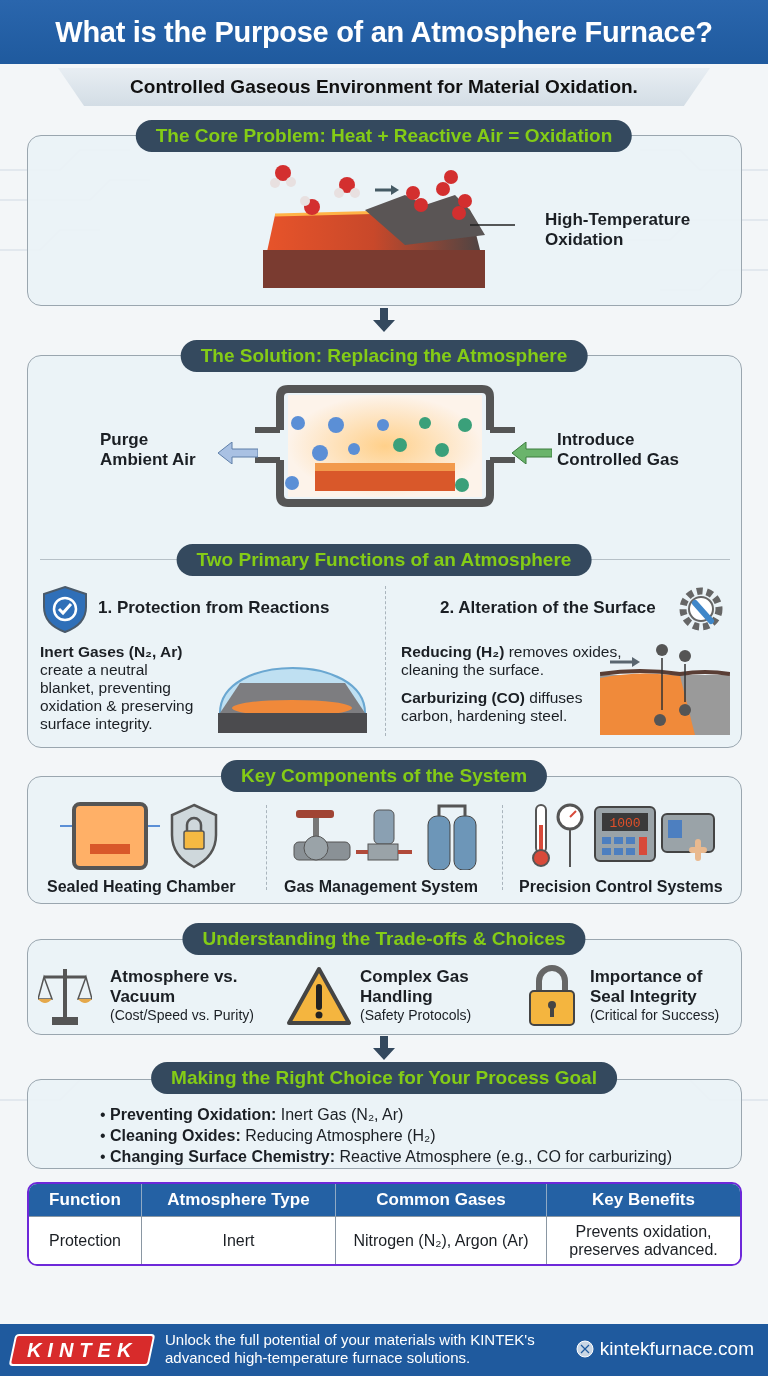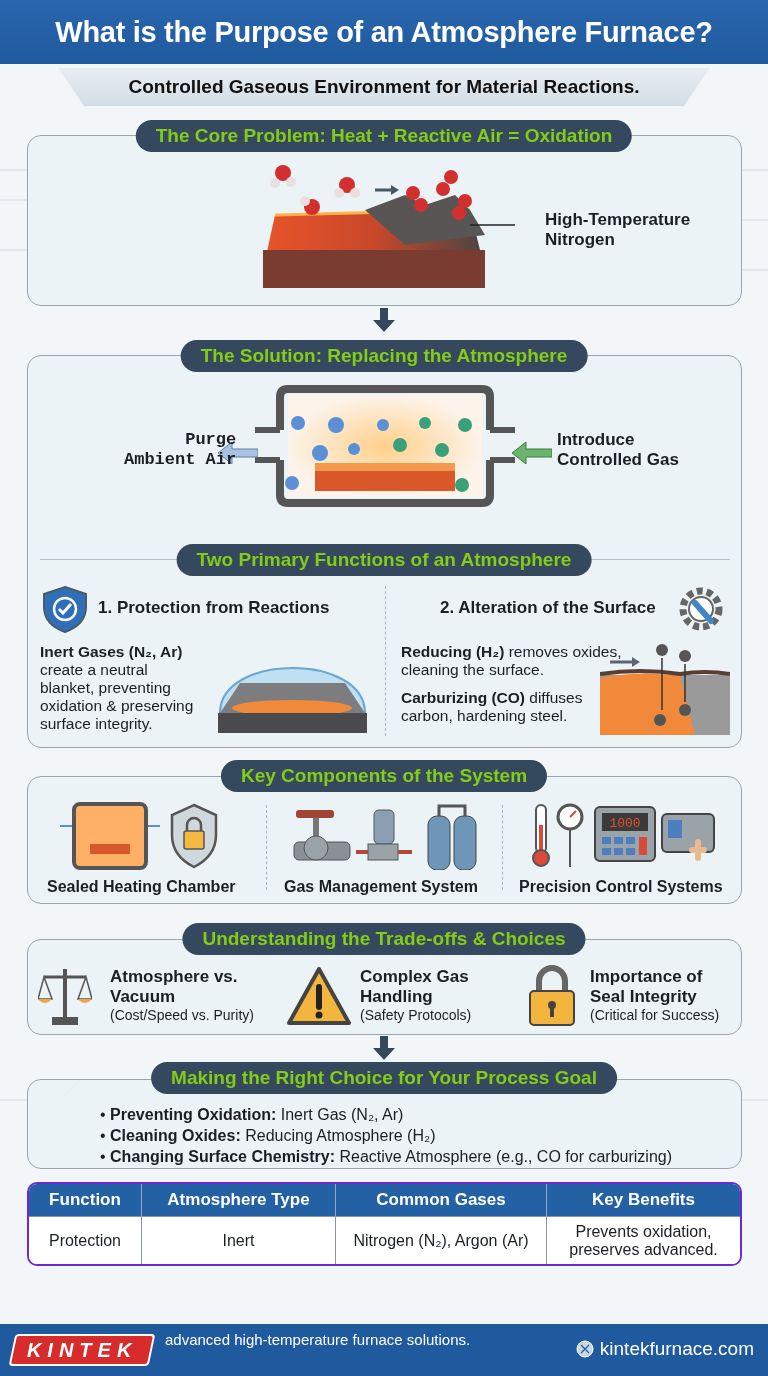--- a/index.html
+++ b/index.html
@@ -41,21 +41,21 @@
       <path d="M768 270 L720 270 L700 290 L660 290"></path>
     <path d="M0 1100 L60 1100 L80 1080"></path>
       <path d="M768 1100 L710 1100 L690 1080"></path>
   </g>
 </svg>
 
 <div class="header">
   <h1>What is the Purpose of an Atmosphere Furnace?</h1>
 </div>
 <div class="subbar">
-  <span>Controlled Gaseous Environment for Material Reactions.</span>
+  <span>Controlled Gaseous Environment for Material Oxidation.</span>
 </div>
 
 <div class="panel" style="top:135px;height:171px;"></div>
 <div class="pill" style="top:120px;font-size:19px;">The Core Problem: Heat + Reactive Air = Oxidation</div>
 <svg class="abs" style="left:255px;top:165px;z-index:2" width="260" height="125">
   <defs>
     <linearGradient id="hot" x1="0" x2="1">
         <stop offset="0" stop-color="#e8542a"></stop>
         <stop offset="0.5" stop-color="#c8482a"></stop>
         <stop offset="1" stop-color="#4a4444"></stop>
@@ -84,21 +84,21 @@
       <circle cx="166" cy="40" r="7"></circle>
       <circle cx="196" cy="12" r="7"></circle>
       <circle cx="188" cy="24" r="7"></circle>
       <circle cx="210" cy="36" r="7"></circle>
       <circle cx="204" cy="48" r="7"></circle>
     </g>
   <line x1="215" y1="60" x2="280" y2="60" stroke="#222" stroke-width="1.5"></line>
 </svg>
 <div class="abs lbl" style="left:545px;top:210px;z-index:2;">
   <div>High-Temperature</div>
-  <div>Nitrogen</div>
+  <div>Oxidation</div>
 </div>
 
 <svg class="arrow-down" style="top:308px;">
     <path d="M7 0 H15 V12 H22 L11 24 L0 12 H7 Z" fill="#34495e"></path>
   </svg>
 
 <div class="panel" style="top:355px;height:393px;"></div>
 <div class="pill" style="top:340px;font-size:19px;">The Solution: Replacing the Atmosphere</div>
 <svg class="abs" style="left:250px;top:385px;z-index:2" width="270" height="125">
   <defs>
@@ -127,21 +127,21 @@
       <circle cx="192" cy="65" r="7"></circle>
       <circle cx="212" cy="100" r="7"></circle>
     </g>
 </svg>
 <svg class="abs" style="left:218px;top:442px;z-index:2" width="40" height="22">
     <path d="M40 7 H14 V0 L0 11 L14 22 V15 H40 Z" fill="#a9c1e3" stroke="#5f7fa8"></path>
   </svg>
 <svg class="abs" style="left:512px;top:442px;z-index:2" width="40" height="22">
     <path d="M0 7 H26 V0 L40 11 L26 22 V15 H0 Z" fill="#6ab46b" stroke="#3c7d3e" transform="scale(-1,1) translate(-40,0)"></path>
   </svg>
-<div class="abs lbl" style="left:124px;top:430px;text-align:right;z-index:2;font-family:Liberation Mono, monospace;">
+<div class="abs lbl" style="left:100px;top:430px;text-align:left;z-index:2;">
   <div>Purge</div>
   <div>Ambient Air</div>
 </div>
 <div class="abs lbl" style="left:557px;top:430px;z-index:2;">
   <div>Introduce</div>
   <div>Controlled Gas</div>
 </div>
 
 <div class="abs" style="left:40px;top:559px;width:690px;border-top:1.5px solid #b6c0c7;z-index:2;"></div>
 <div class="pill" style="top:544px;font-size:19px;">Two Primary Functions of an Atmosphere</div>
@@ -334,20 +334,21 @@
         </td>
   </tr>
 </tbody>
   </table>
 
 <div class="footer">
   <div class="logo">
       <span>KINTEK</span>
     </div>
   <div class="tag">
+    <div>Unlock the full potential of your materials with KINTEK's</div>
     <div>advanced high-temperature furnace solutions.</div>
   </div>
   <div class="site">
     <svg width="18" height="18">
         <circle cx="9" cy="9" r="8" fill="#c9d6e4" stroke="#fff"></circle>
         <path d="M5 5 L13 13 M13 5 L5 13" stroke="#1f5a9e" stroke-width="1.2"></path>
       </svg>
     <span>kintekfurnace.com</span>
   </div>
 </div>

